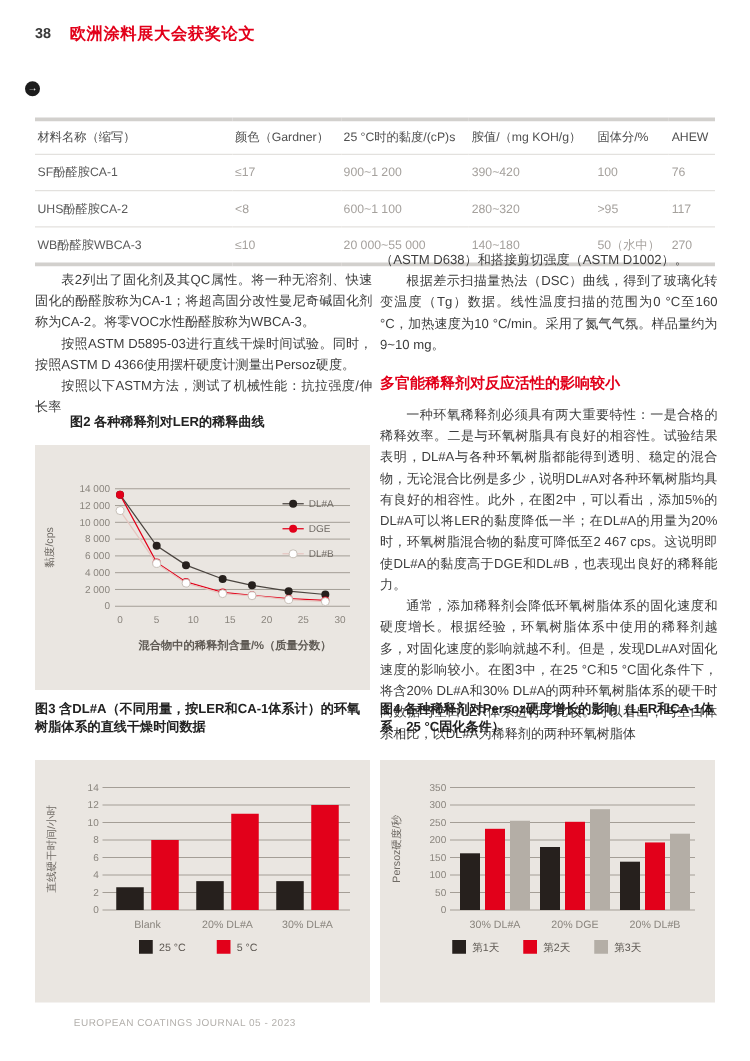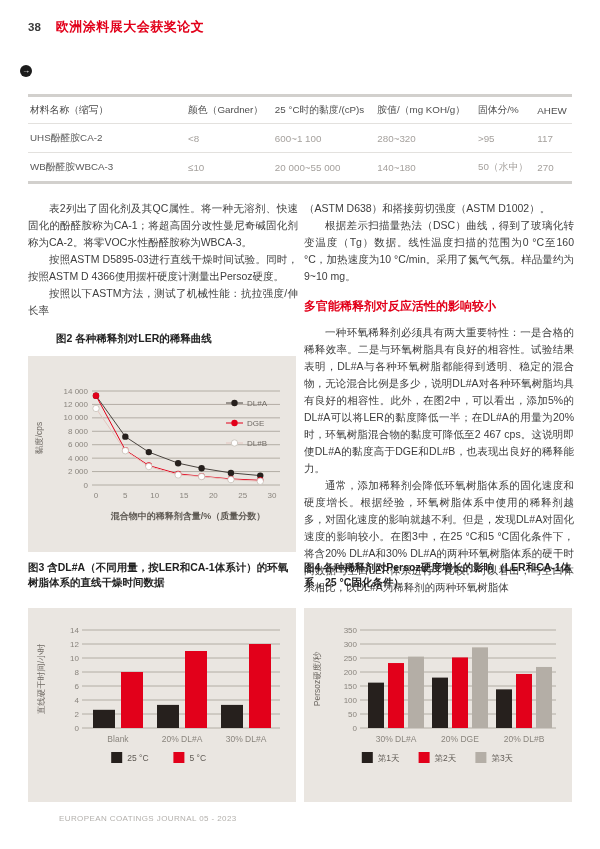--- a/index.html
+++ b/index.html
@@ -22,21 +22,21 @@
     border-top:3px solid #d2d0cd; border-bottom:3px solid #d2d0cd; }
   .dtable th { font-size:9.8px; font-weight:normal; color:#4f4f4f; padding:7px 2px 6px; border-bottom:1px solid #e3e1de; }
   .dtable td { font-size:9.8px; color:#a5a19d; padding:8px 2px 7px; border-bottom:1px solid #e3e1de; }
   .dtable tr:last-child td { border-bottom:none; }
   .dtable th:first-child, .dtable td:first-child { text-align:left; width:158px; color:#4a4a4a; }
   .dtable th, .dtable td { text-align:left; }
   .dtable td:first-child { color:#5a5a5a; }
   
   .textcol { position:absolute; width:270px; font-size:10.5px; line-height:17px; text-align:justify; color:#3d3d3d; }
   .textcol p.ind { text-indent:2em; }
-  #left-text { top:200px; left:28px; }
+  #left-text { top:216px; left:28px; }
   #right-text { top:200px; left:304px; }
   .red-heading { font-size:12px; font-weight:bold; color:#e2001a; margin:13px 0 9px; text-align:left; }
   
   .figcap { position:absolute; width:270px; font-size:10.5px; font-weight:bold; color:#222; line-height:15px; }
   #fig2-caption { top:331px; left:28px;padding-left:28px; }
   #fig3-caption { top:560px; left:28px; }
   #fig4-caption { top:560px; left:304px; }
   
   .panel { position:absolute; width:268px; background:#eae6e1; }
   #fig2-panel { top:356px; left:28px; height:196px; }
@@ -65,20 +65,28 @@
         <tr id="t-head">
           <th>材料名称（缩写）</th>
           <th>颜色（Gardner）</th>
           <th>25 °C时的黏度/(cP)s</th>
           <th>胺值/（mg KOH/g）</th>
           <th>固体分/%</th>
           <th>AHEW</th>
         </tr>
       </thead>
     <tbody id="t-body">
+        <tr>
+          <td>SF酚醛胺CA-1</td>
+          <td>≤17</td>
+          <td>900~1 200</td>
+          <td>390~420</td>
+          <td>100</td>
+          <td>76</td>
+        </tr>
         <tr>
           <td>UHS酚醛胺CA-2</td>
           <td>&lt;8</td>
           <td>600~1 100</td>
           <td>280~320</td>
           <td>&gt;95</td>
           <td>117</td>
         </tr>
         <tr>
           <td>WB酚醛胺WBCA-3</td>

